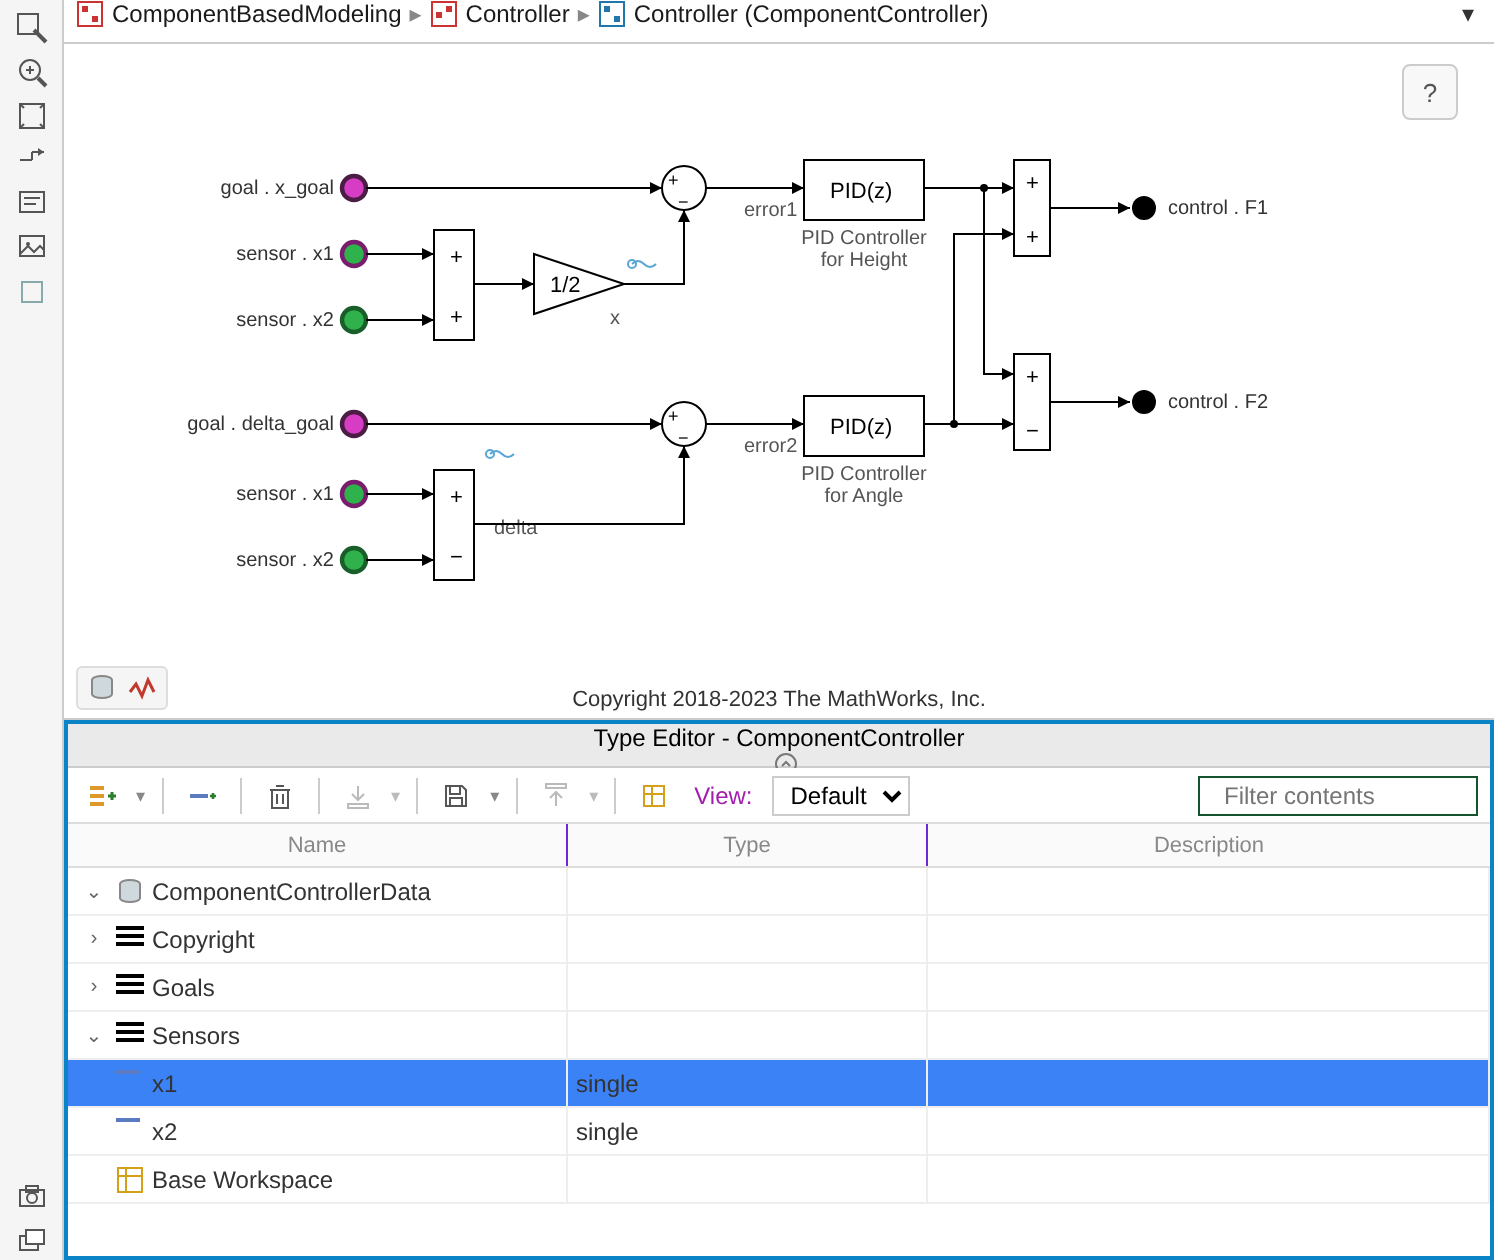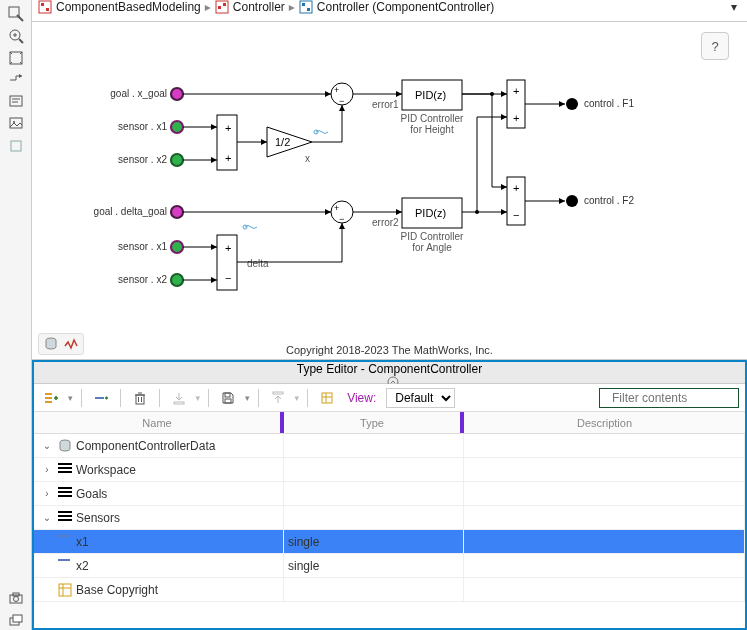--- a/index.html
+++ b/index.html
@@ -29,21 +29,21 @@
   .te-title { height: 22px; background: #eaeaea; border-bottom: 1px solid #ccc; display: flex; align-items: center; padding: 0 6px; font-size: 12px; flex-direction: column; }
   .te-title .spacer { flex:1; }
   .te-title .title-icon { width: 14px; height: 14px; cursor: pointer; color: #555; display:flex; align-items:center; justify-content:center; margin-left: 6px; }
   .te-toolbar { height: 28px; background: #fff; border-bottom: 1px solid #ddd; display: flex; align-items: center; padding: 0 6px; gap: 6px; }
   .te-toolbar .tool { width: 22px; height: 22px; border: 1px solid transparent; display:flex; align-items:center; justify-content:center; color:#555; cursor:pointer; border-radius:2px; }
   .te-toolbar .vdiv { width:1px; height:18px; background:#ccc; margin: 0 2px; }
   .view-label { font-size:12px; color:#a21caf; margin-left:3px; margin-right:4px; }
   .view-select { font-size:12px; padding:1px 4px; border:1px solid #ccc; background:#fff; cursor:pointer; }
   .filter-input { margin-left:auto; font-size:12px; padding:2px 12px; border:1px solid #14532d; width:140px; color:#404040; }
   .te-header { height: 22px; background: #fafafa; border-bottom: 1px solid #ddd; display:flex; font-size: 11px; color:#888; }
-  .te-header div { border-right: 4px solid #6d28d9; display:flex; align-items:center; justify-content:center; }
+  .te-header div { border-right: 1px solid #6d28d9; display:flex; align-items:center; justify-content:center; }
   .col-name { width: 250px; }
   .col-type { width: 180px; }
   .col-desc { flex:1; border-right: none !important; }
   .te-body { flex:1; overflow:auto; background:#fff; }
   .row { height: 24px; display:flex; align-items:center; border-bottom: 1px solid #eee; font-size:12px; color:#333; }
   .row.selected { background:#3b82f6; }
   .row .cell { border-right: 1px solid #eee; height:100%; display:flex; align-items:center; }
   .row .name { width:250px; padding-left: 6px; gap:4px; }
   .row .type { width:180px; padding-left:4px; }
   .row .desc { flex:1; }
@@ -396,21 +396,21 @@
           </div>
           <div class="cell type">
             <span></span>
           </div>
           <div class="cell desc"></div>
         </div>
         <div class="row">
           <div class="cell name indent-1">
             <span class="expander">›</span>
             <span class="row-icon bus-icon"></span>
-            <span>Workspace</span>
+            <span>Copyright</span>
           </div>
           <div class="cell type">
             <span></span>
           </div>
           <div class="cell desc"></div>
         </div>
         <div class="row">
           <div class="cell name indent-1">
             <span class="expander">›</span>
             <span class="row-icon bus-icon"></span>
@@ -457,21 +457,21 @@
         <div class="row">
           <div class="cell name indent-0">
             <span class="expander"></span>
             <span class="row-icon ws-icon">
               <svg width="14" height="14" viewBox="0 0 14 14">
                 <rect x="1" y="1" width="12" height="12" fill="none" stroke="#d4a017"></rect>
                 <line x1="1" y1="5" x2="13" y2="5" stroke="#d4a017"></line>
                 <line x1="5" y1="1" x2="5" y2="13" stroke="#d4a017"></line>
               </svg>
             </span>
-            <span>Base Copyright</span>
+            <span>Base Workspace</span>
           </div>
           <div class="cell type">
             <span></span>
           </div>
           <div class="cell desc"></div>
         </div>
       </div>
   </div>
 
 </div>

